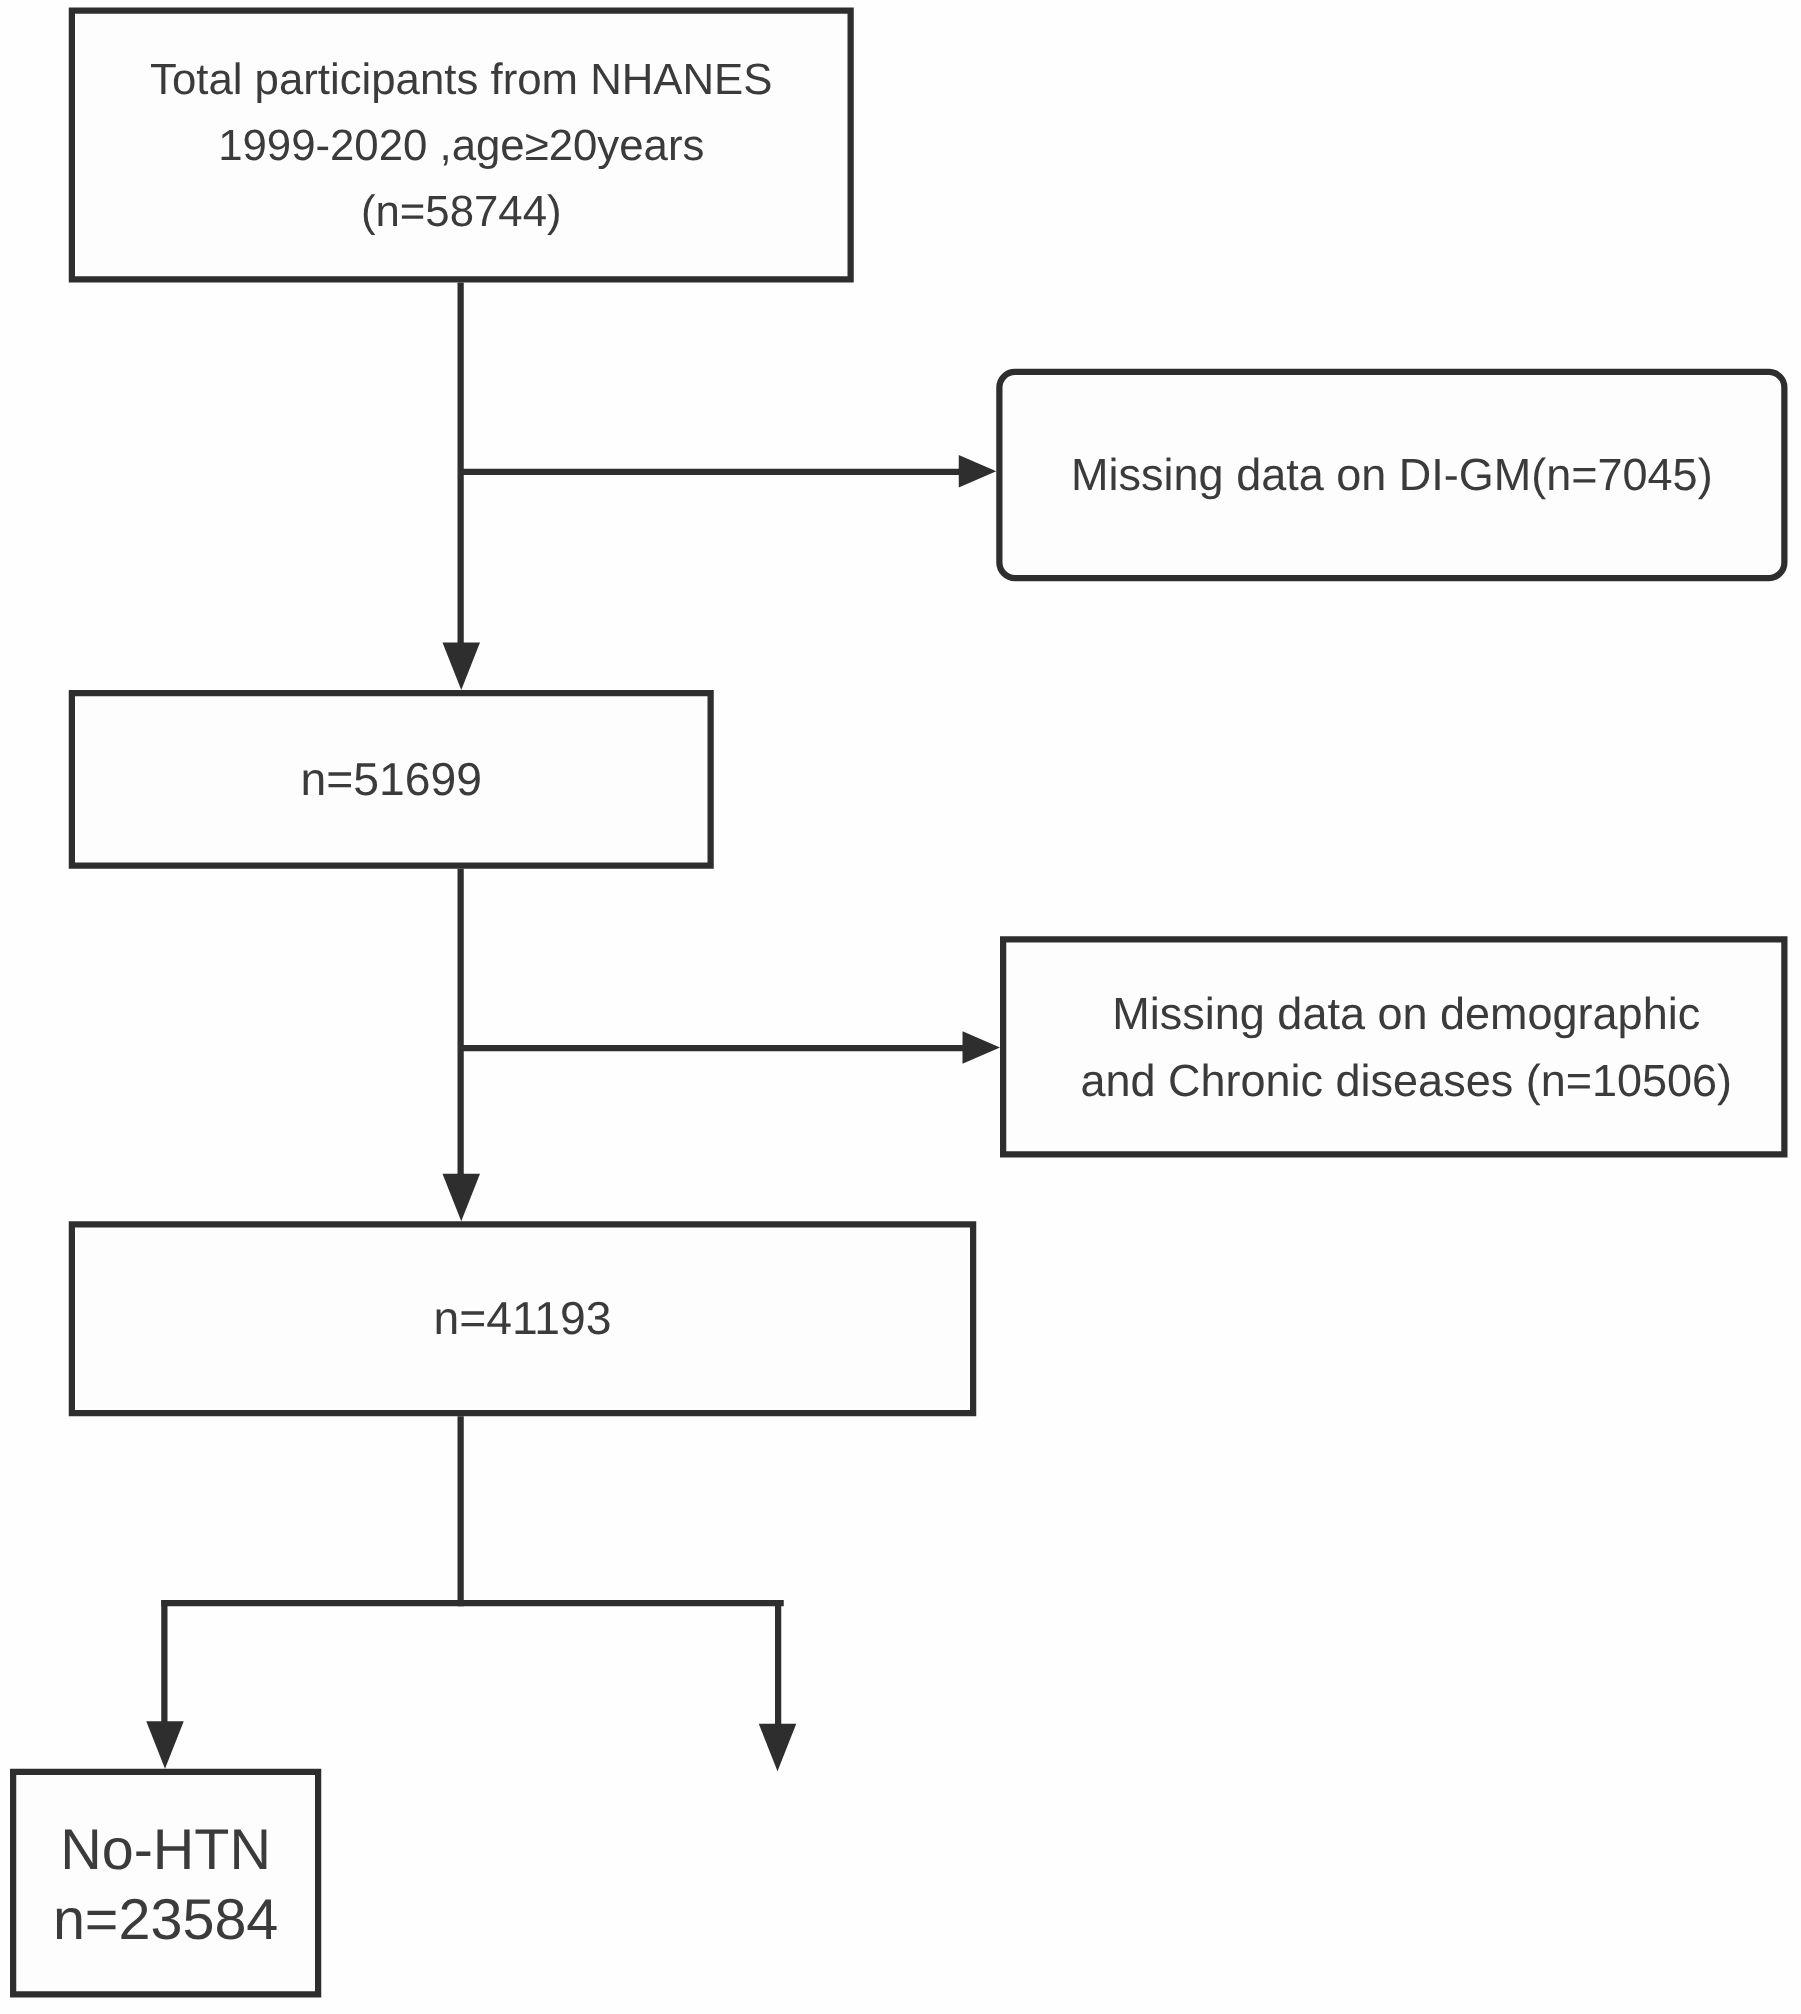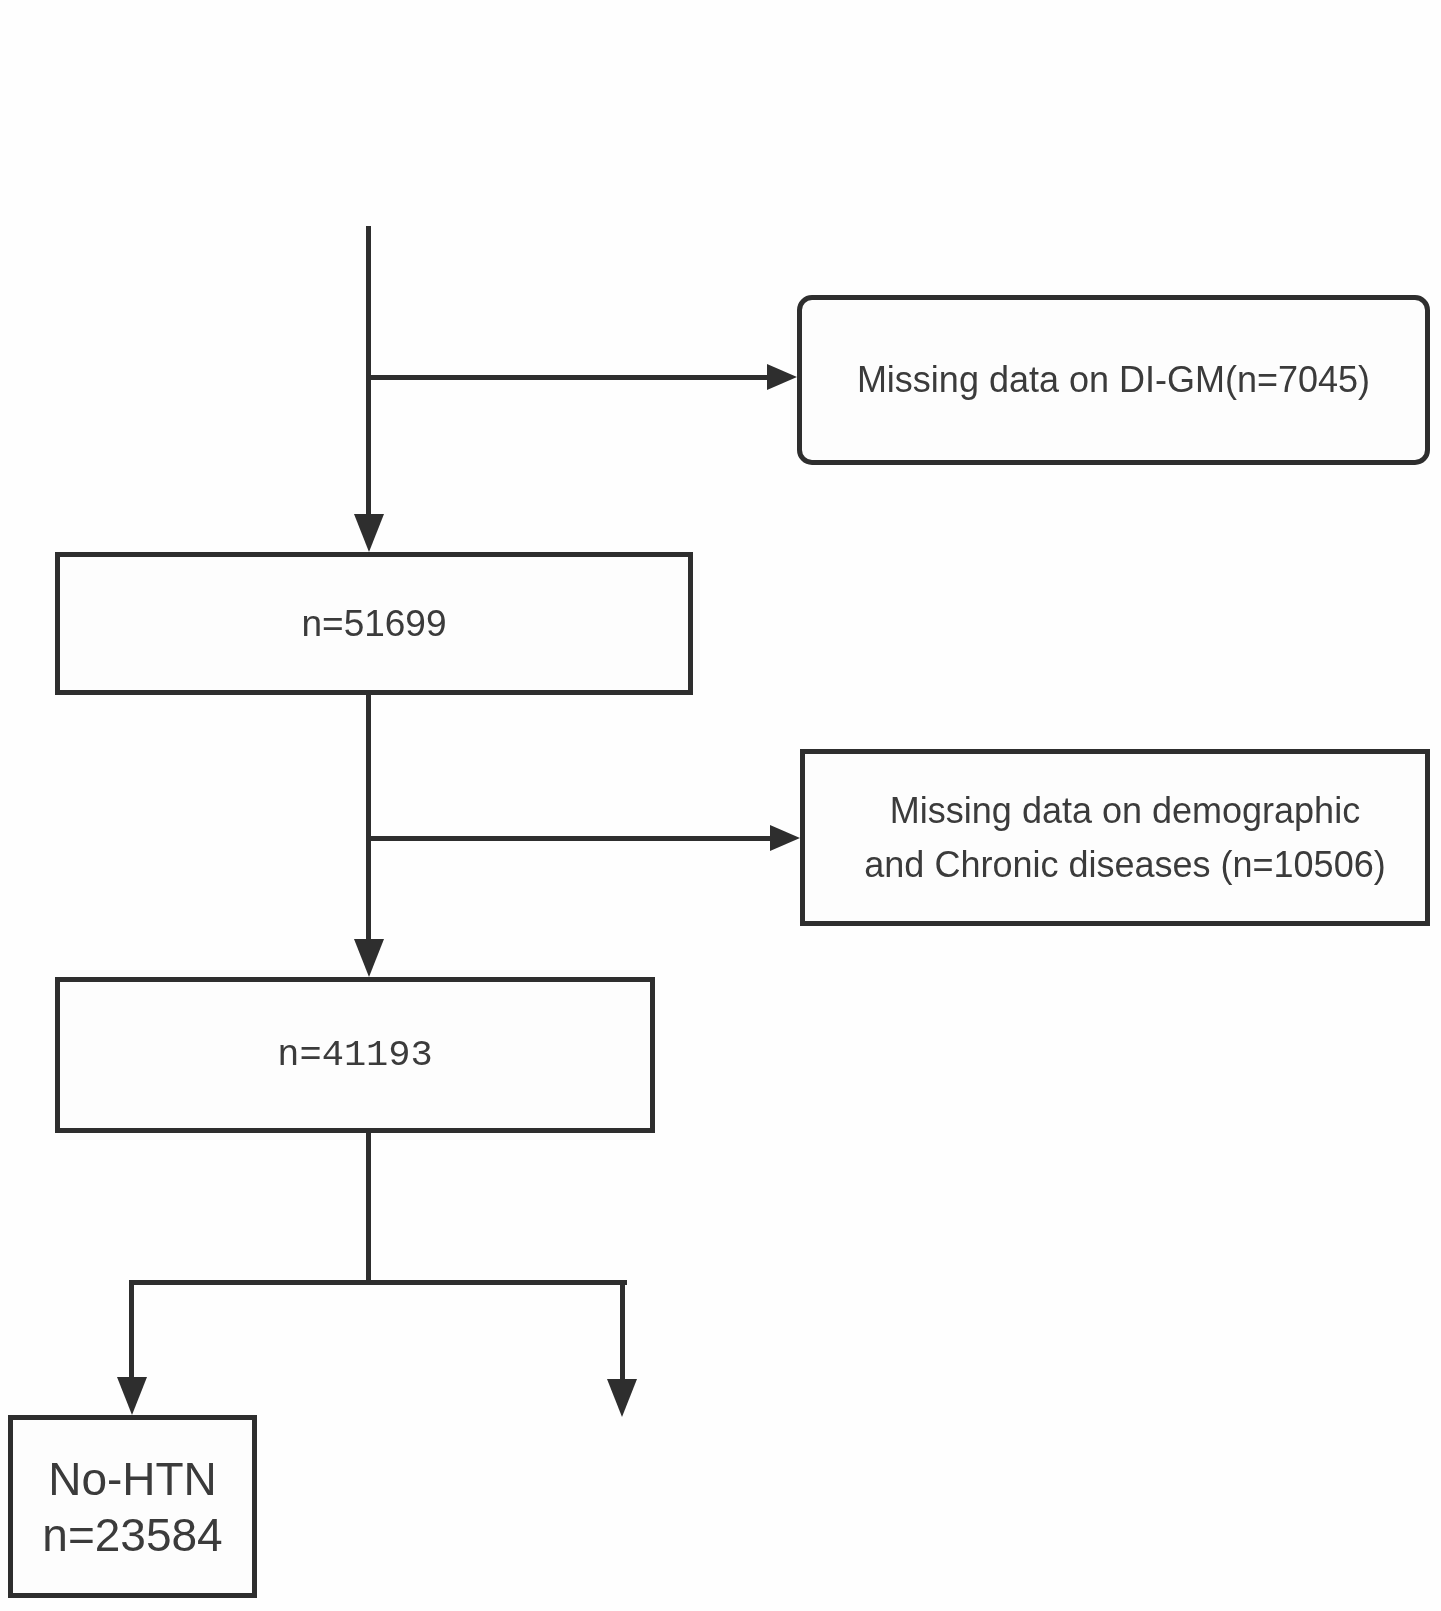--- a/index.html
+++ b/index.html
@@ -24,23 +24,23 @@
     display: flex;
     flex-direction: column;
     align-items: center;
     justify-content: center;
     text-align: center;
   }
   .node .line { display: block; }
 
   .node-total      { left: 55px;  top: 6px;    width: 628px; height: 220px; font-size: 35px; line-height: 53px; }
   .node-excl-digm  { left: 797px; top: 295px;  width: 633px; height: 170px; font-size: 36px; line-height: 52px; border-radius: 15px; }
-  .node-n51699     { left: 55px;  top: 552px;  width: 638px; height: 143px; font-size: 37px; }
+  .node-n51699     { left: 55px;  top: 552px;  width: 516px; height: 143px; font-size: 37px; }
   .node-excl-demo  { left: 800px; top: 749px;  width: 630px; height: 177px; font-size: 36px; line-height: 54px; padding-left: 20px; }
-  .node-n41193     { left: 55px;  top: 977px;  width: 600px; height: 156px; font-size: 37px; font-family: Liberation Mono, monospace; }
+  .node-n41193     { left: 55px;  top: 977px;  width: 726px; height: 156px; font-size: 37px; }
   .node-nohtn      { left: 8px;   top: 1415px; width: 249px; height: 183px; font-size: 46px; line-height: 56px; }
   .node-htn        { left: 480px; top: 1417px; width: 248px; height: 181px; font-size: 36px; line-height: 56px; }
 
   .conn {
     position: absolute;
     background: #2e2e2e;
   }
   .arrow-down {
     position: absolute;
     width: 0; height: 0;
@@ -54,20 +54,25 @@
     border-top: 13px solid transparent;
     border-bottom: 13px solid transparent;
     border-left: 30px solid #2e2e2e;
   }
 </style>
 </head>
 <body>
 
 <div class="canvas">
 
+  <div class="node node-total">
+    <span class="line">Total participants from NHANES</span>
+    <span class="line">1999-2020 ,age≥20years</span>
+    <span class="line">(n=58744)</span>
+  </div>
 
   <div class="node node-excl-digm">
     <span class="line">Missing data on DI-GM(n=7045)</span>
   </div>
 
   <div class="node node-n51699">
     <span class="line">n=51699</span>
   </div>
 
   <div class="node node-excl-demo">

